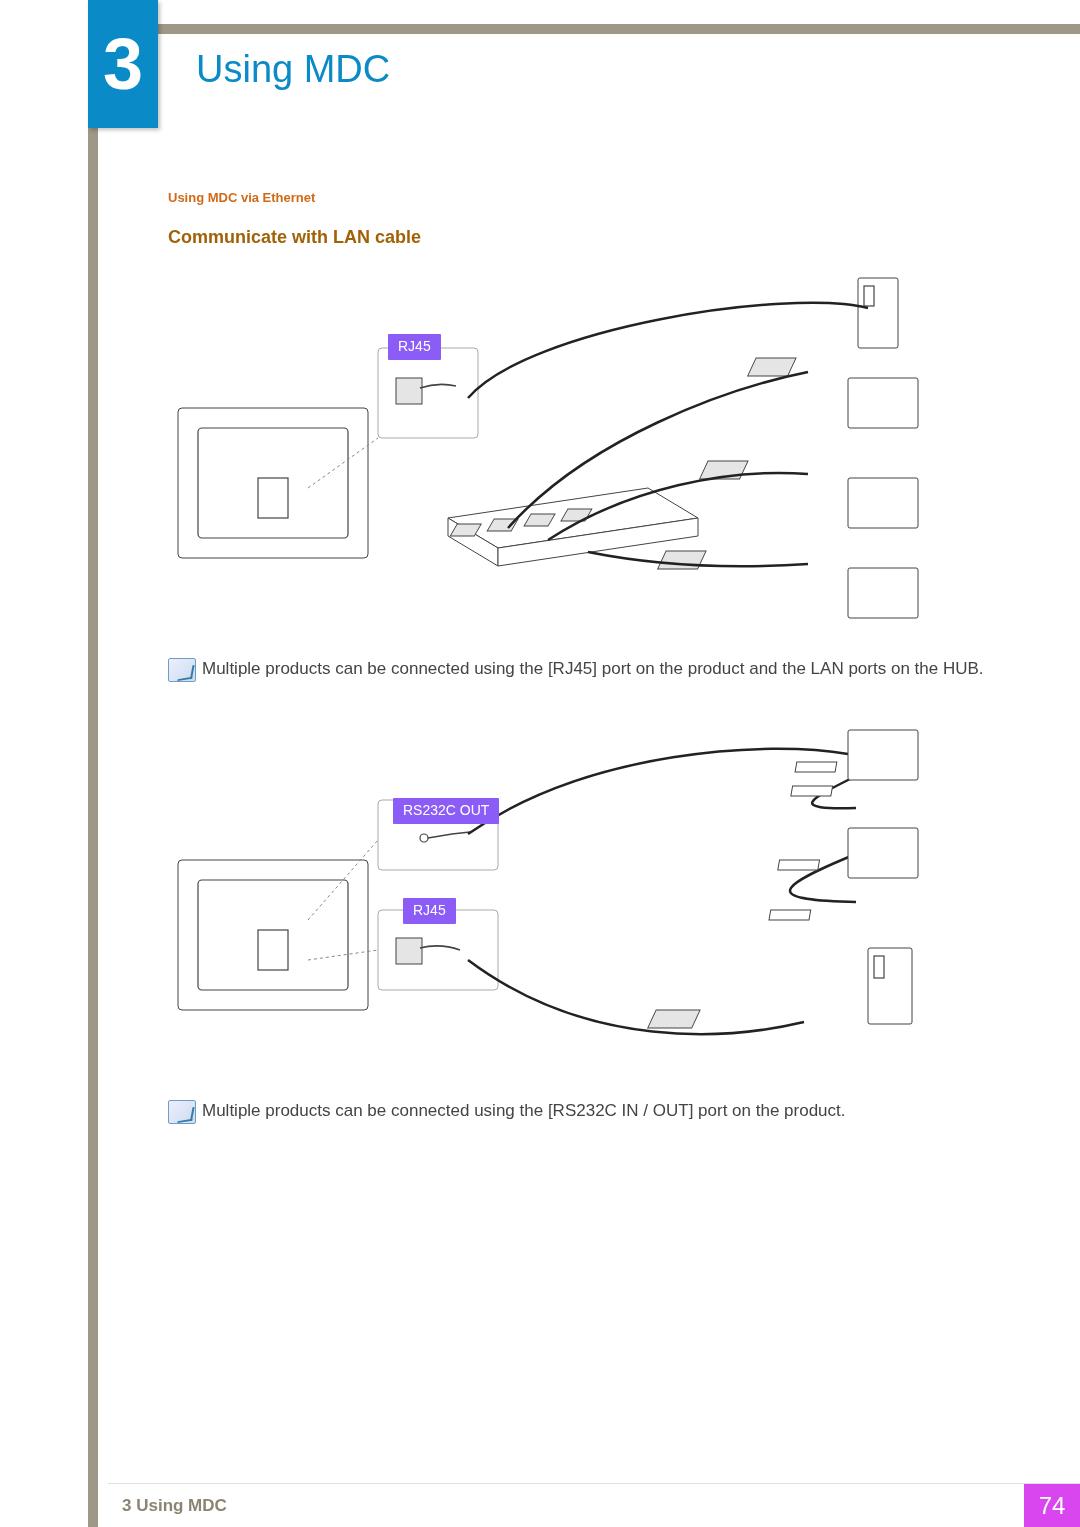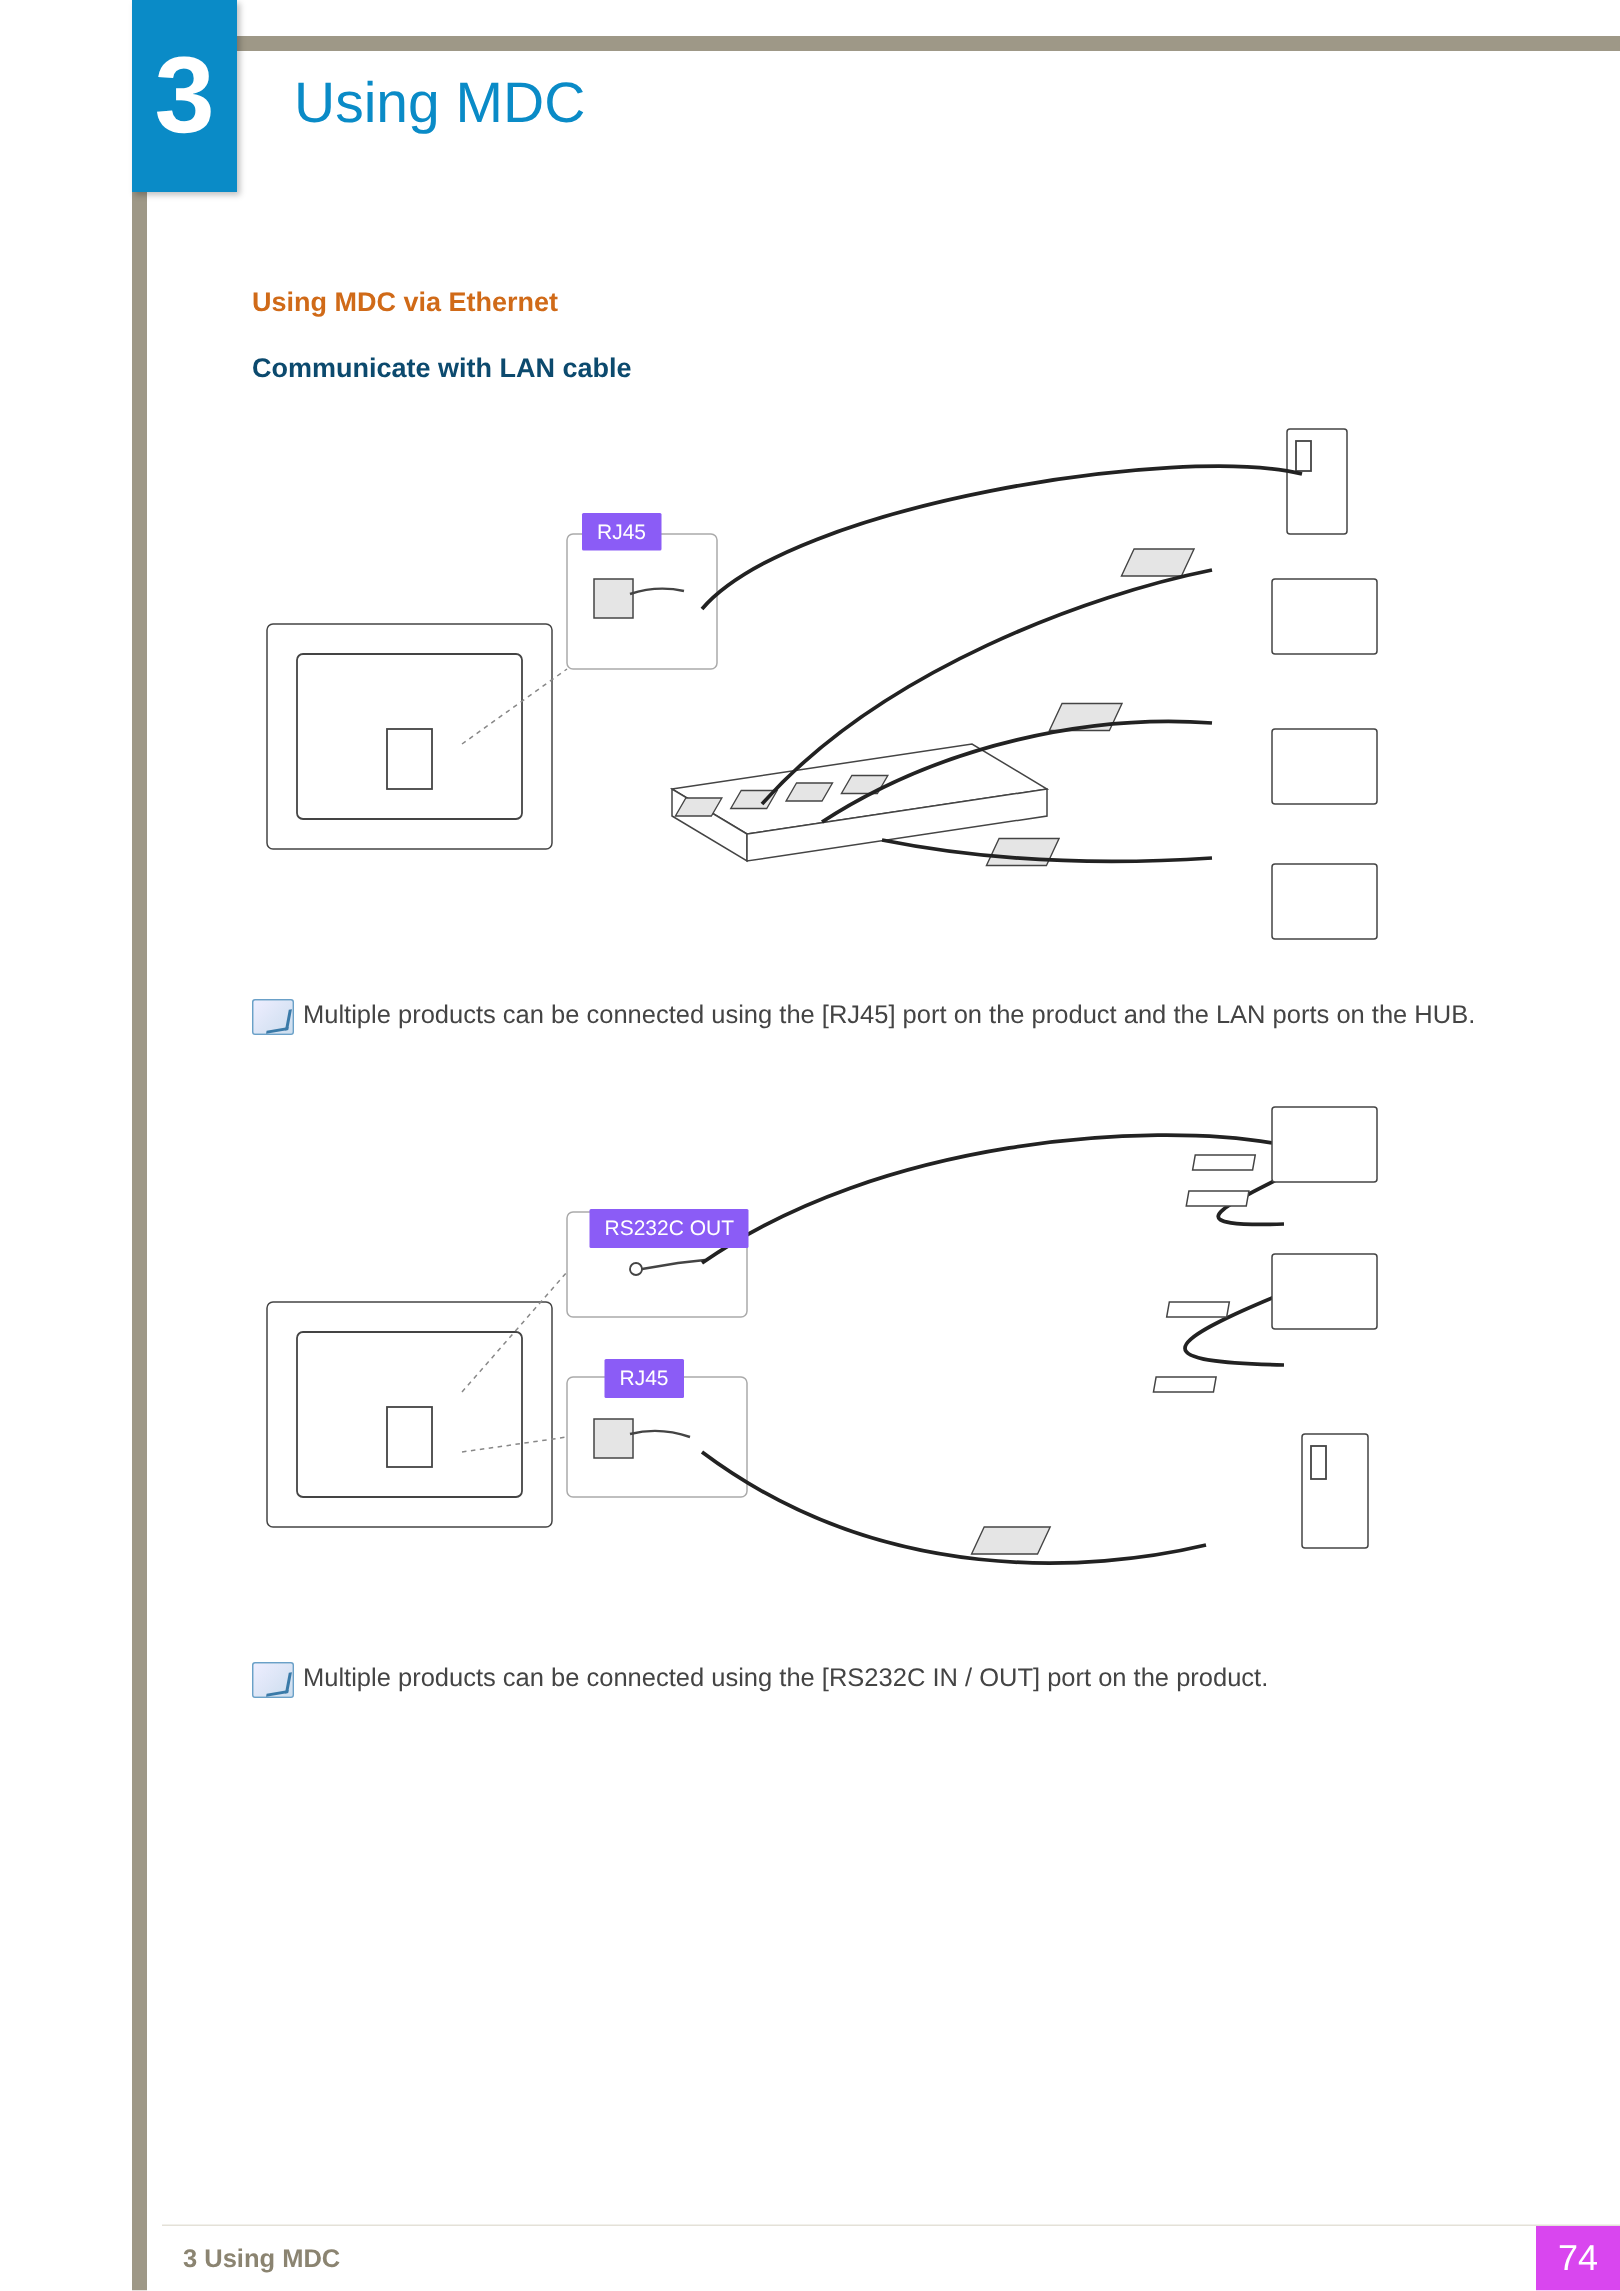--- a/index.html
+++ b/index.html
@@ -14,23 +14,23 @@
     box-shadow: 2px 2px 4px rgba(0,0,0,0.25);
   }
   .chapter-title {
     position: absolute; left: 196px; top: 48px;
     color: #0a8bc7; font-size: 38px; font-weight: 500;
   }
   .content {
     position: absolute; left: 168px; top: 188px; width: 834px;
     color: #333; font-size: 17px; line-height: 1.55;
   }
-  .h-orange { color: #d06a18; font-size: 18px; font-weight: bold; margin-bottom: 16px; }
+  .h-orange { color: #d06a18; font-size: 13px; font-weight: bold; margin-bottom: 16px; }
   .para { color: #444; margin-bottom: 22px; }
-  .h-gray { color: #0c4a6e; font-size: 18px; font-weight: bold; margin-bottom: 16px; }
+  .h-gray { color: #a16207; font-size: 18px; font-weight: bold; margin-bottom: 16px; }
   .diagram-box {
     width: 760px; height: 370px; border: 0 solid #ccc; position: relative; margin: 0 0 18px 0;
   }
   .note-row { display: flex; align-items: flex-start; gap: 6px; margin-bottom: 28px; }
   .note-icon {
     width: 28px; height: 24px; background: linear-gradient(135deg,#eef,#cde);
     border: 1px solid #6aa0c8; border-radius: 2px; position: relative; flex: 0 0 28px; margin-top: 2px;
   }
   .note-icon::after {
     content: ""; position: absolute; right: 2px; bottom: 1px; width: 12px; height: 12px;

